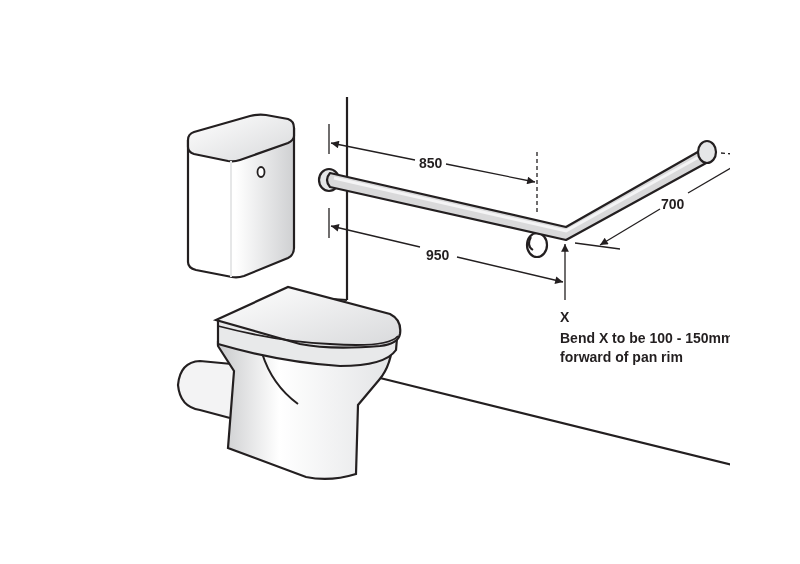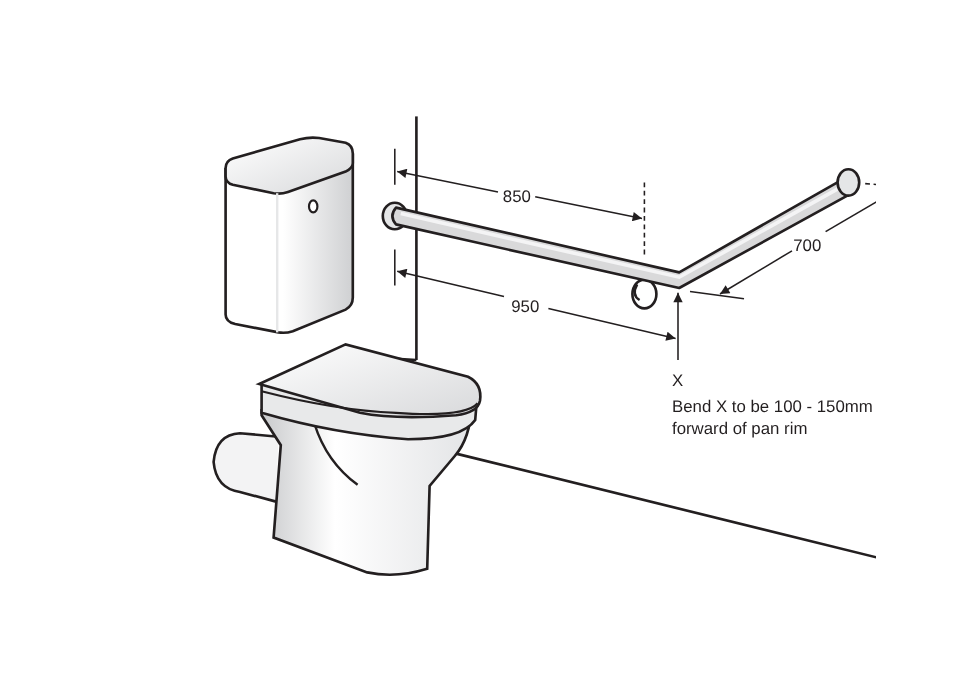--- a/index.html
+++ b/index.html
@@ -1,16 +1,16 @@
 <!DOCTYPE html>
 <html><head>
   <meta charset="utf-8">
   <style>
     html, body { margin: 0; padding: 0; background: #ffffff; }
-    #stage { position: relative; width: 730px; height: 564px; overflow: hidden; background: #fff; }
+    #stage { position: relative; width: 730px; height: 564px; overflow: hidden; background: #fff; font-weight: bold; }
     svg { position: absolute; left: 0; top: 0; }
     .lbl { font-family: "Liberation Sans", sans-serif; fill: #231f20; }
     .dim { font-size: 14px; }
     .note { font-size: 14px; }
   </style>
 </head>
 <body>
 
 <div id="stage">
 <svg width="800" height="564" viewBox="0 0 800 564">

